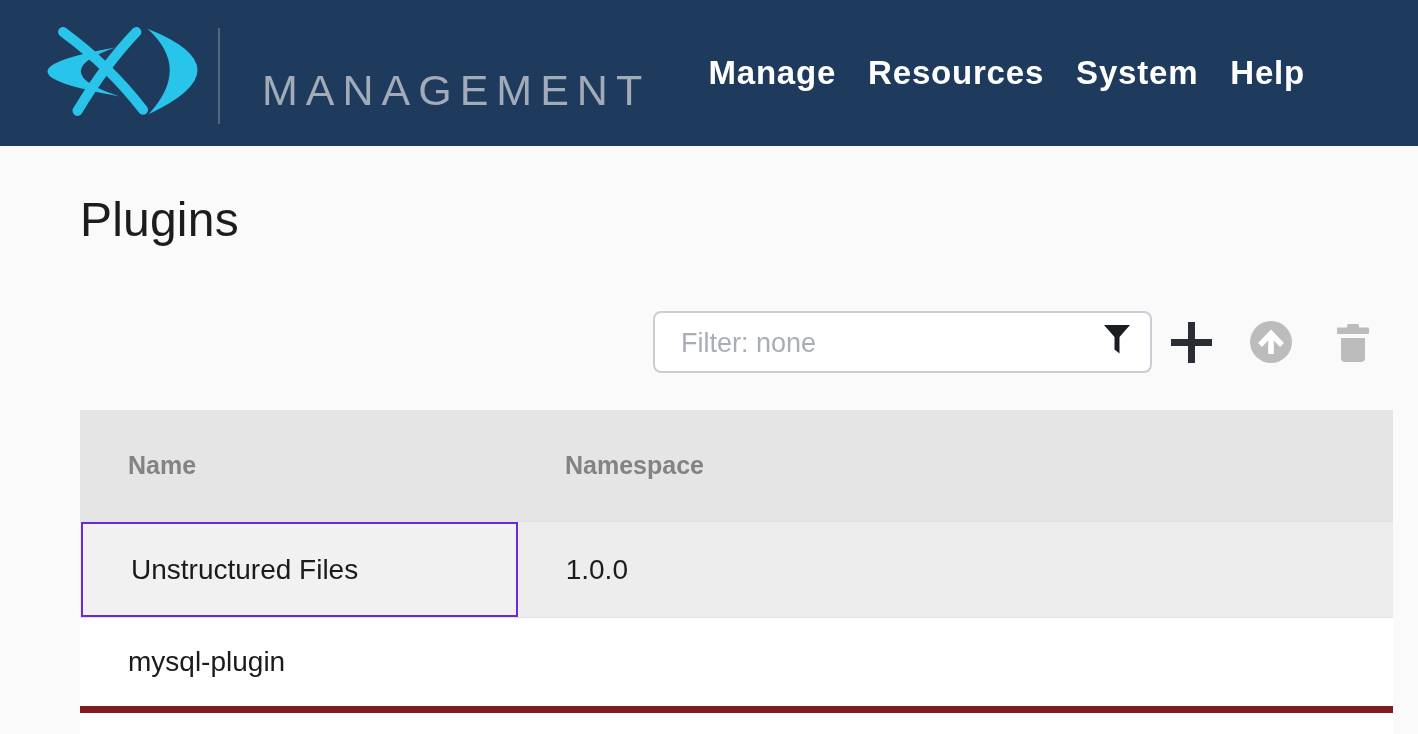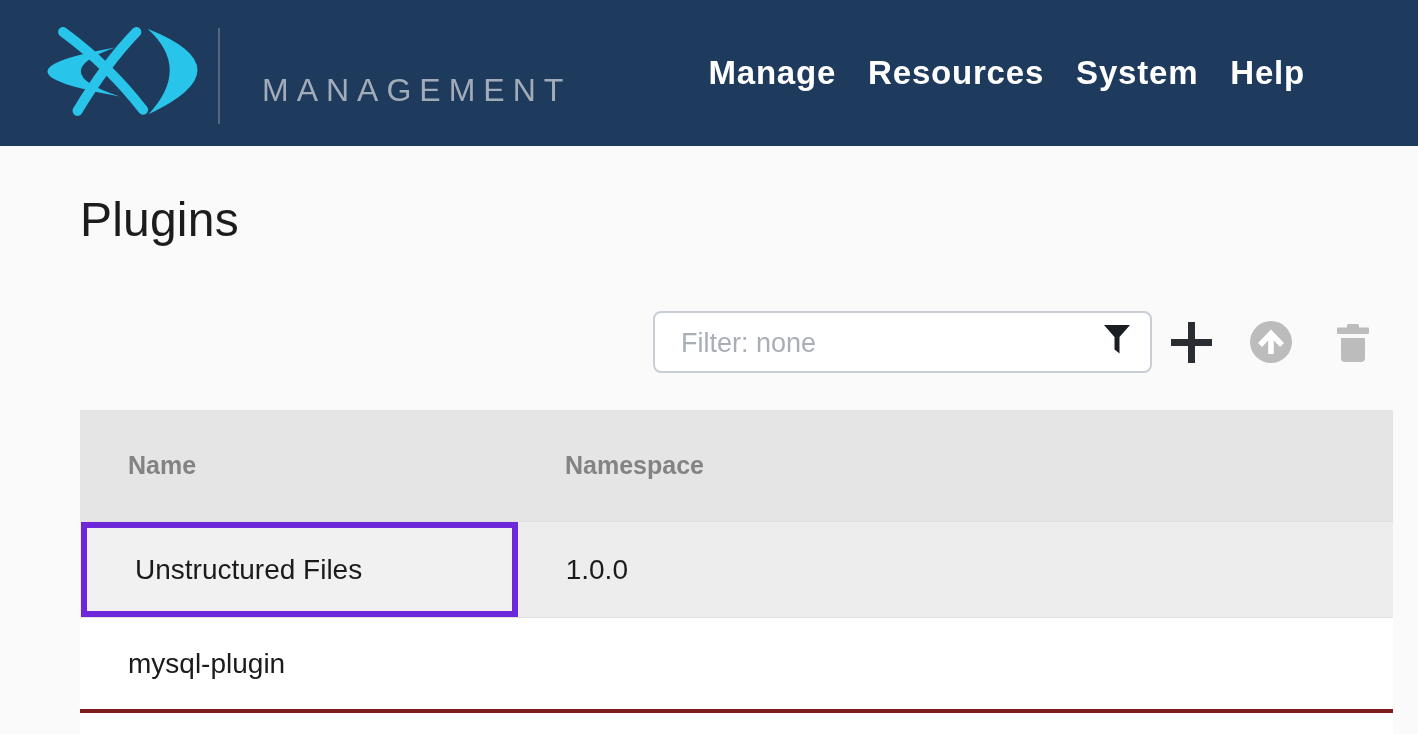--- a/index.html
+++ b/index.html
@@ -22,21 +22,21 @@
     width: 175px; height: 100px;
   }
   .brand-divider {
     position: absolute; left: 218px; top: 28px;
     width: 2px; height: 96px;
     background: #56687e;
   }
   .brand-label {
     position: absolute; left: 262px; top: 0; height: 180px;
     display: flex; align-items: center;
-    font-size: 32px; font-weight: 400;
+    font-size: 43px; font-weight: 400;
     letter-spacing: 8px;
     color: #a2abb8;
     white-space: nowrap;
   }
   .main-nav {
     position: absolute; right: 113px; top: 0; height: 146px;
     display: flex; align-items: center; gap: 32px;
   }
   .nav-item {
     color: #ffffff;
@@ -98,28 +98,28 @@
   }
   .row-selected {
     height: 97px;
     background: #ededed;
     border-top: 1px solid #e0e0e0;
     border-bottom: 1px solid #e0e0e0;
   }
   .row-plain {
     height: 95px;
     background: #ffffff;
-    border-bottom: 4px solid #7f1d1d;
+    border-bottom: 7px solid #7f1d1d;
   }
   .td {
     display: flex; align-items: center;
     padding-left: 48px;
   }
   .row-selected .td-focus {
-    border: 6px solid #6d28d9;
+    border: 2px solid #6d28d9;
     background: #f1f1f1;
     margin-left: 1px;
   }
 </style>
 </head>
 <body>
 
 <header class="appbar">
 
   <span class="logo">

